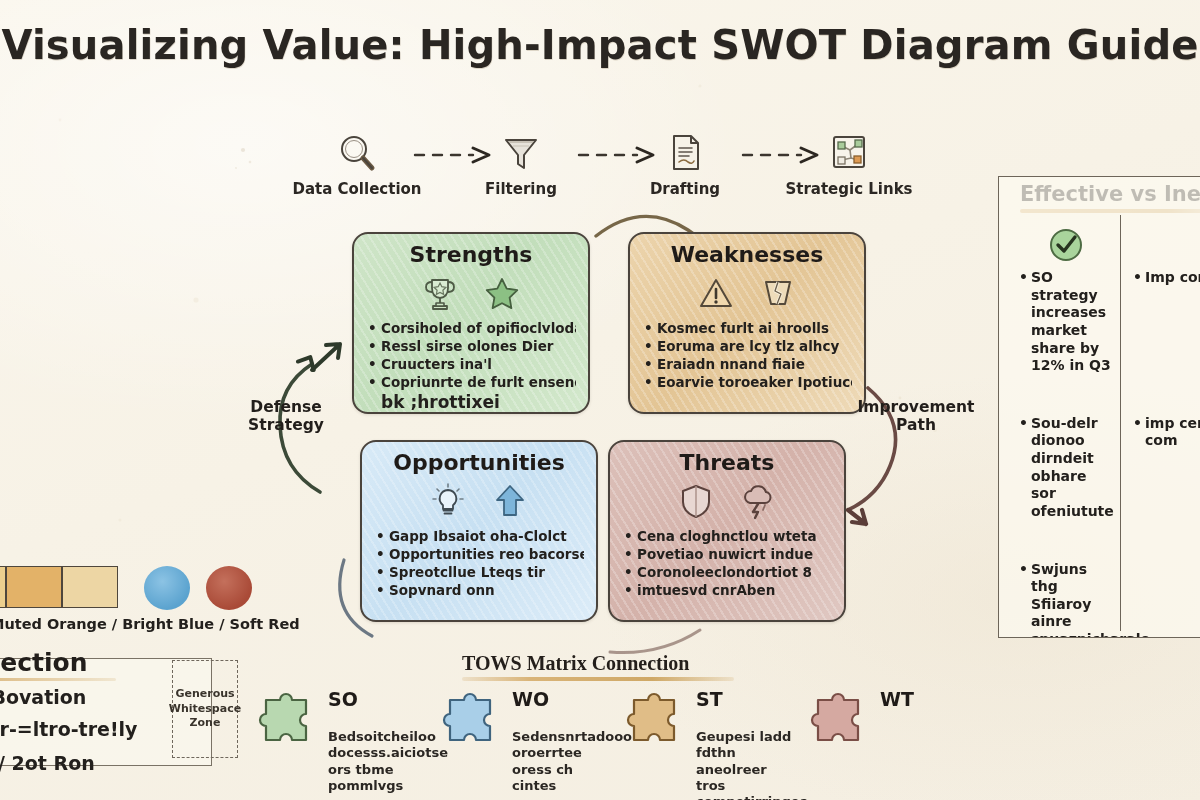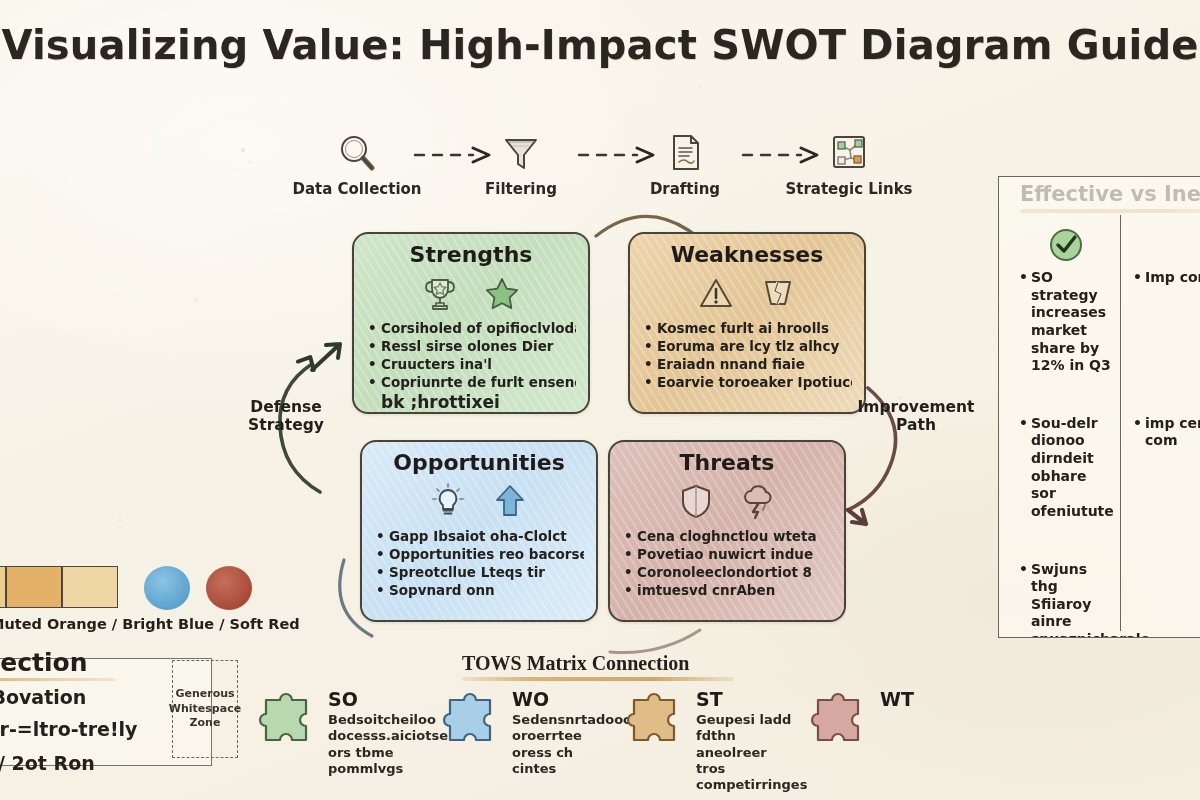--- a/index.html
+++ b/index.html
@@ -233,21 +233,21 @@
   #tows-heading { left: 462px; top: 652px; font-family: Liberation Serif, serif; }
   #tows-heading .rule { width: 272px; }
   #tows-row { position: absolute; left: 250px; top: 688px; width: 950px; height: 100px; }
   .tows-item { position: absolute; top: 0; display: flex; gap: 8px; align-items: flex-start; }
   .tows-text { padding-top: 2px; }
   .tows-code {
     font-size: 19px;
     font-weight: bold;
     color: #1f1b18;
     line-height: 1;
-    margin-bottom: 3px;
+    margin-bottom: 20px;
   }
   .tows-desc {
     font-size: 13px;
     font-weight: bold;
     color: #2b2723;
     line-height: 1.25;
     width: 104px;
     white-space: pre-line;
   }
 

